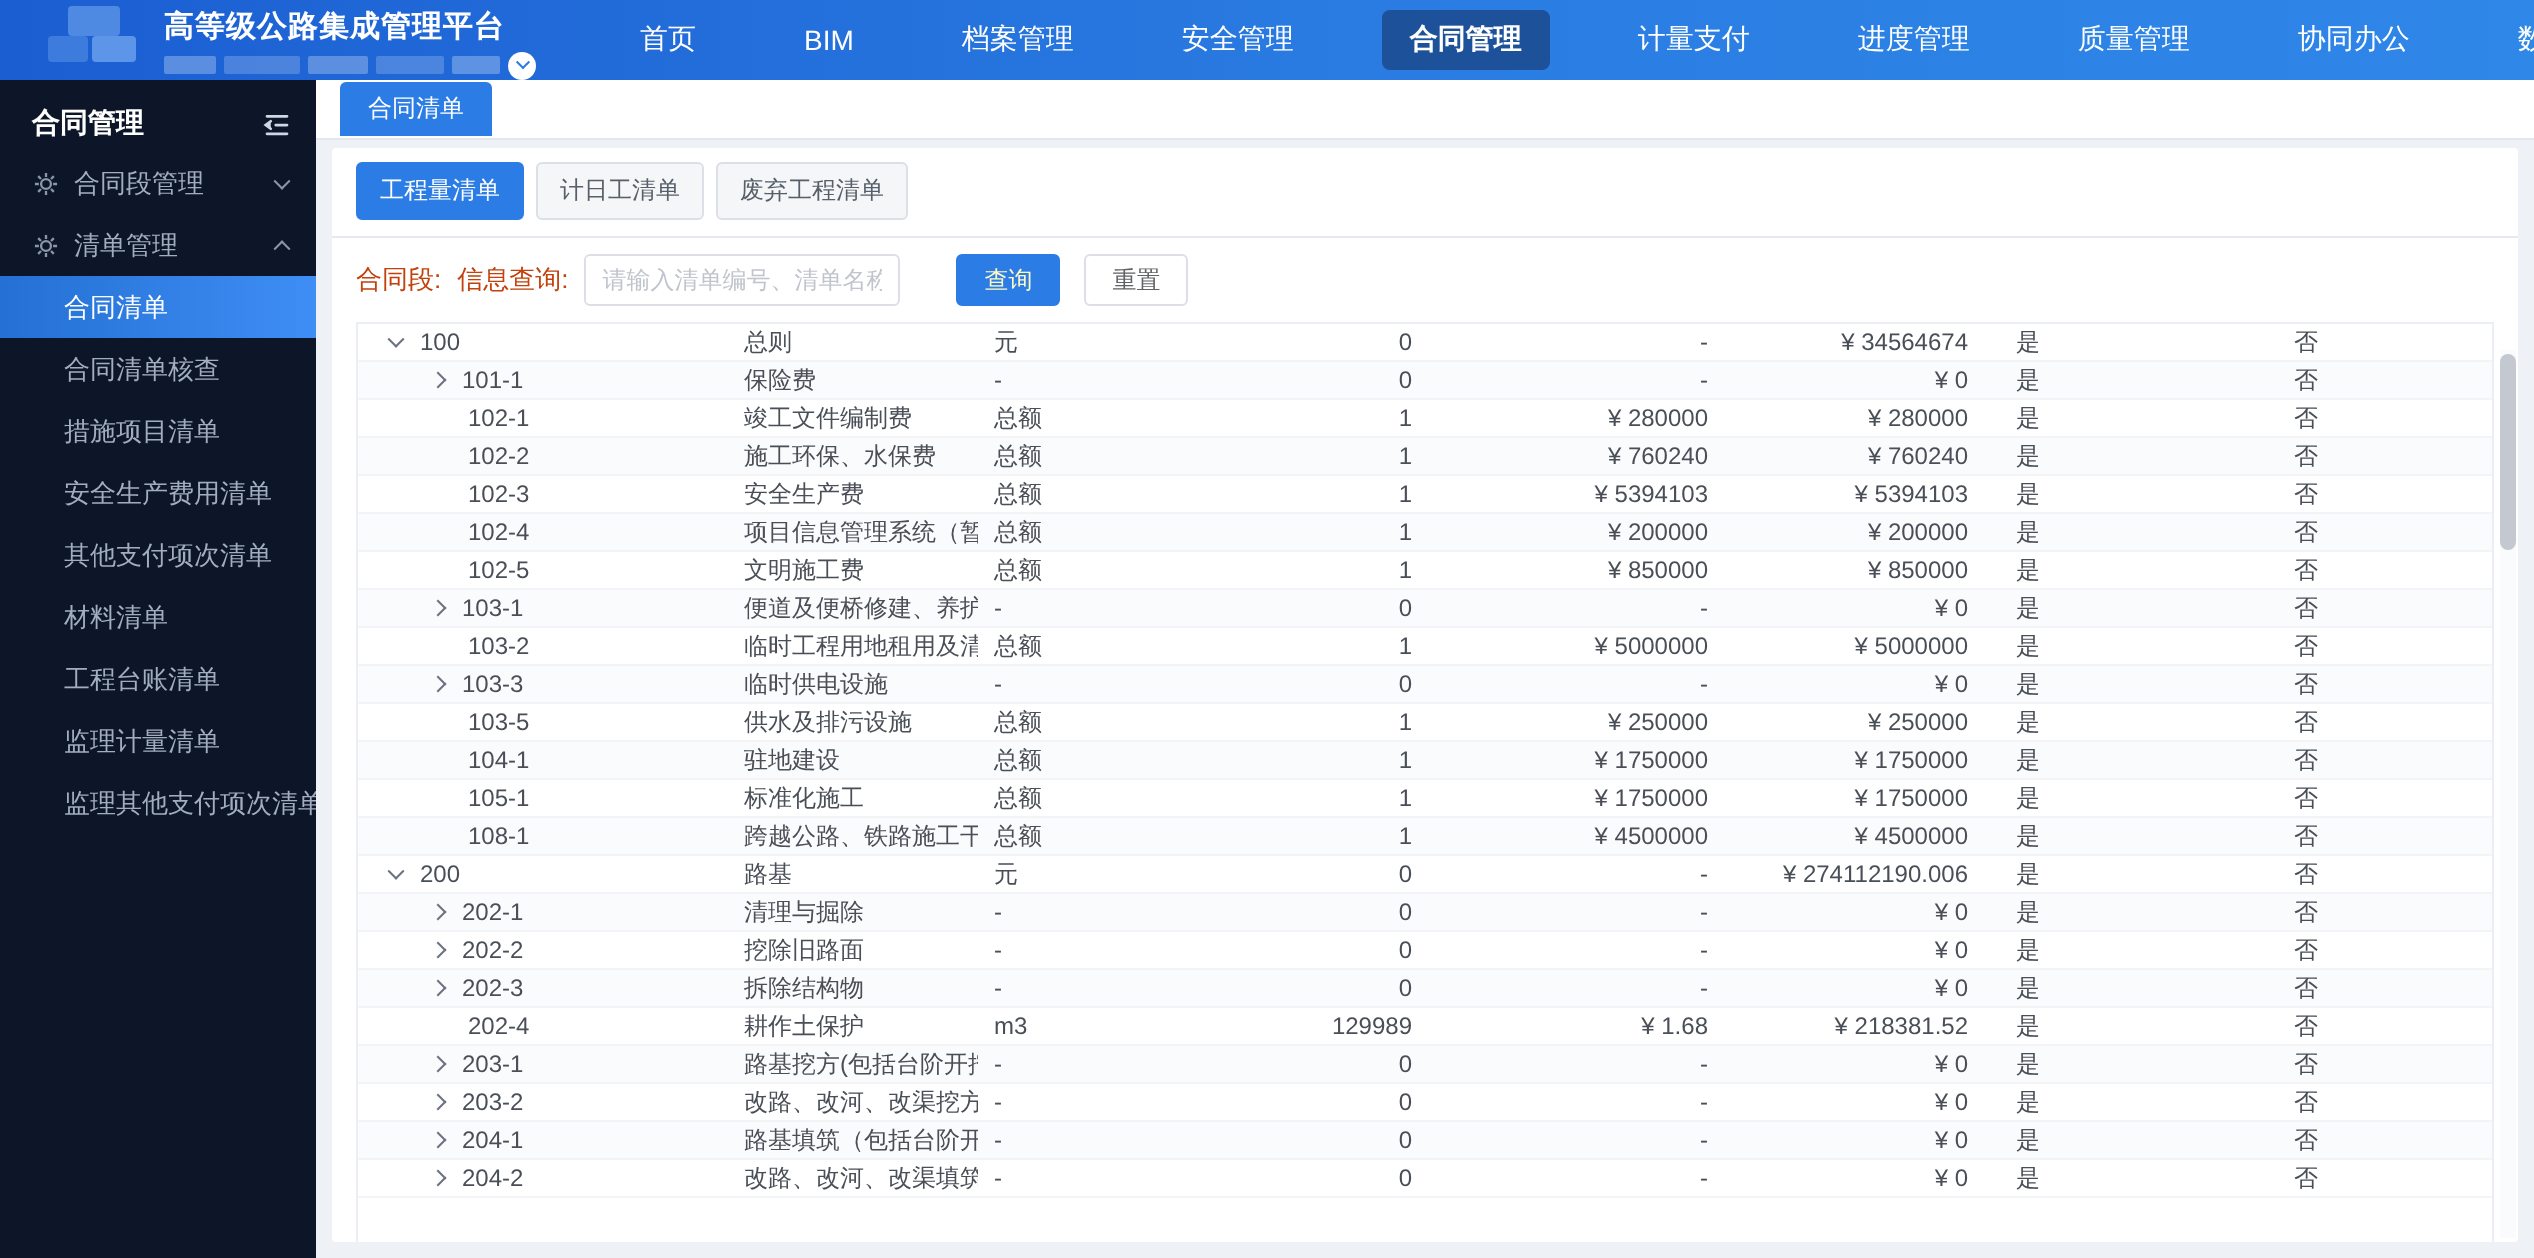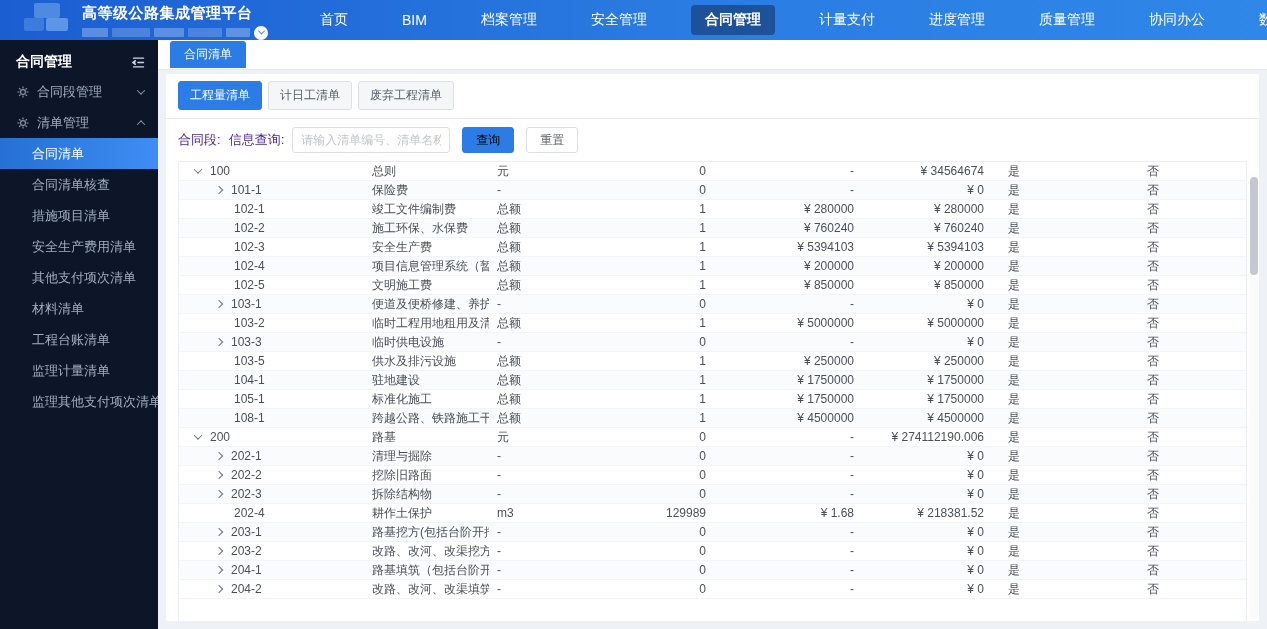--- a/index.html
+++ b/index.html
@@ -51,32 +51,32 @@
     display:flex; align-items:center; padding-left:12px; }
   .page-tab { background:#2b7ce5; color:#fff; font-size:12px; padding:5px 14px;
     border-radius:3px 3px 0 0; cursor:pointer; }
   .card { margin:4px 8px 8px 8px; background:#fff; flex:1; overflow:hidden;
     position:relative; display:flex; flex-direction:column; border-radius:2px; }
   .subtabs { display:flex; gap:6px; padding:7px 12px 8px 12px; border-bottom:1px solid #e6e9ee; }
   .subtab { font-size:12px; padding:5px 11px; border:1px solid #dcdfe6; background:#f5f6f8;
     color:#57606a; border-radius:3px; cursor:pointer; white-space:nowrap; }
   .subtab.active { background:#2b7ce5; border-color:#2b7ce5; color:#fff; }
   .filters { display:flex; align-items:center; padding:8px 12px; gap:8px; }
-  .f-label { font-size:13px; color:#4c1d95; white-space:nowrap; }
+  .f-label { font-size:13px; color:#c2410c; white-space:nowrap; }
   .select { width:130px; height:26px; border:1px solid #dcdfe6; border-radius:3px;
     display:flex; align-items:center; justify-content:space-between; padding:0 8px 0 10px;
     font-size:13px; color:#303133; cursor:pointer; margin-right:8px; }
   .select .chev { color:#b4b9c2; }
   .text-input { width:158px; height:26px; border:1px solid #dcdfe6; border-radius:3px;
     font-size:12px; padding:0 8px; color:#303133; outline:none;
     font-family:"Liberation Sans","DejaVu Sans",sans-serif; }
   .text-input::placeholder { color:#c0c4cc; }
   .btn { height:26px; font-size:12px; border-radius:3px; padding:0 13px; cursor:pointer;
     font-family:"Liberation Sans","DejaVu Sans",sans-serif; }
-  .btn-primary { background:#2b7ce5; border:1px solid #2b7ce5; color:#000000; margin-left:4px; }
+  .btn-primary { background:#2b7ce5; border:1px solid #2b7ce5; color:#fef9c3; margin-left:20px; }
   .btn-plain { background:#fff; border:1px solid #dcdfe6; color:#606266; margin-left:4px; }
 
   
   .table { margin:0 12px; border:1px solid #ebeef5; border-bottom:none; flex:1; overflow:hidden; }
   .thead { display:flex; background:#fafafa; height:26px; align-items:center;
     font-size:12px; font-weight:bold; color:#303133; border-bottom:1px solid #ebeef5; }
   .thead > div { padding:0 8px; border-right:1px solid #eef0f4; height:14px; line-height:14px; }
   .thead > div:last-child { border-right:none; }
   .tr { display:flex; height:19px; align-items:center; font-size:12px; color:#4a4f57;
     border-bottom:1px solid #f2f4f7; background:#fff; }

